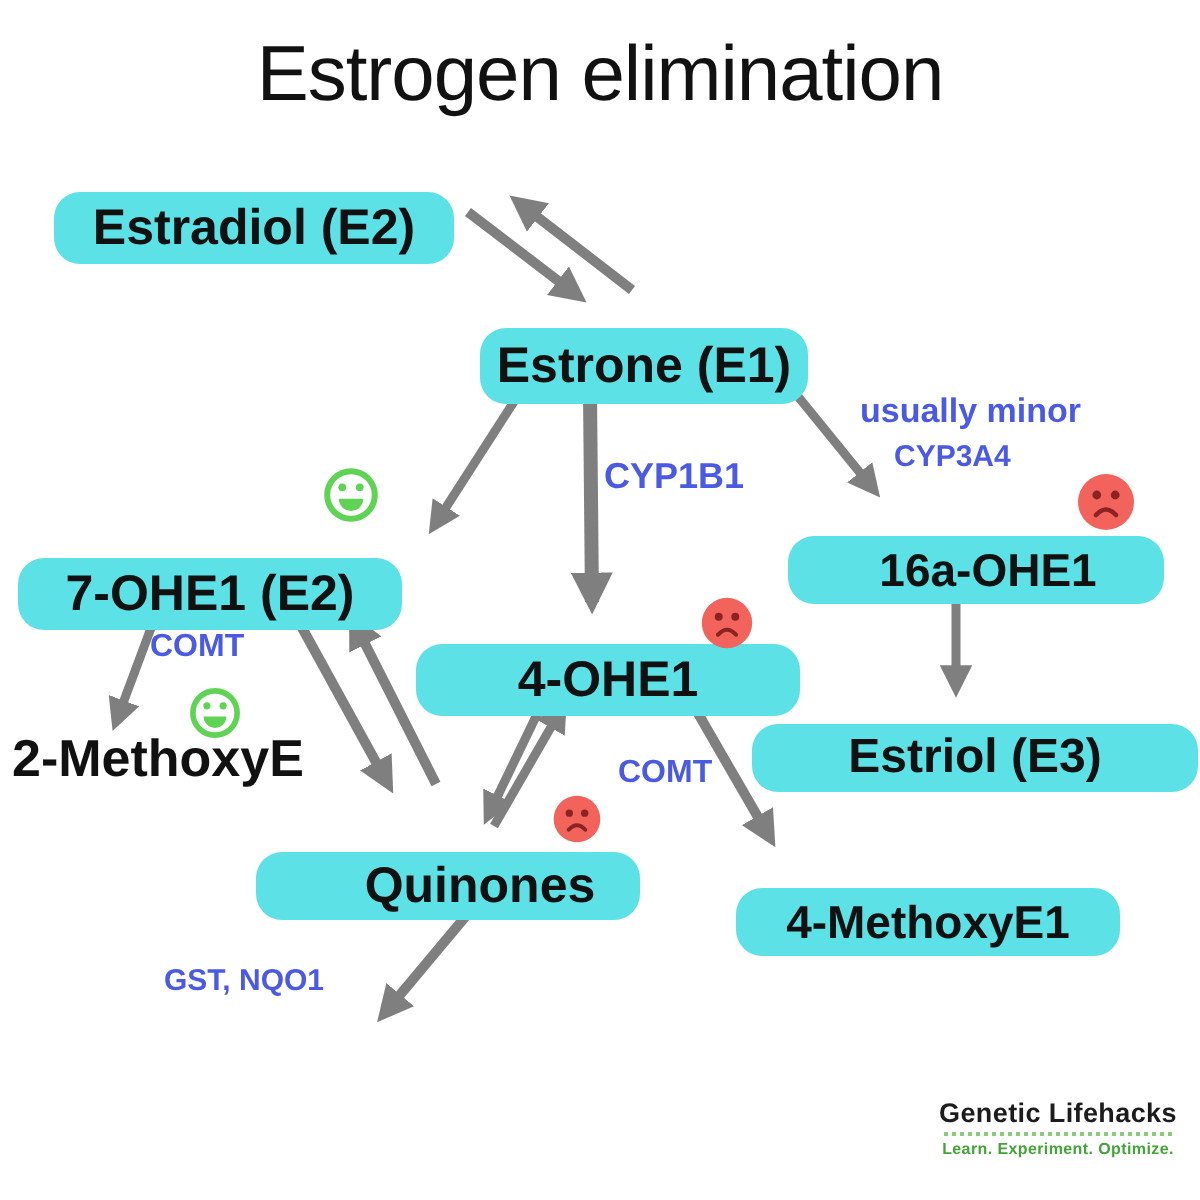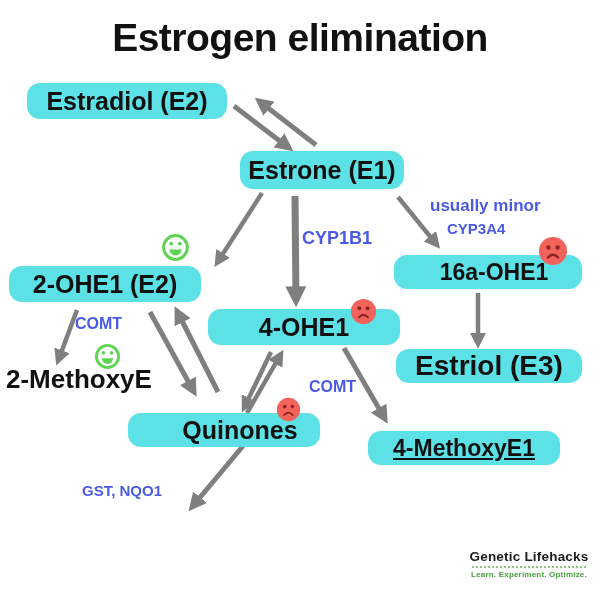--- a/index.html
+++ b/index.html
@@ -8,38 +8,38 @@
     --logo-green:#44A339; --ink:#111111;
   }
   *{margin:0;padding:0;box-sizing:border-box;}
   html,body{background:#ffffff;}
   #stage{
     position:relative;width:600px;height:600px;background:#ffffff;overflow:hidden;
     font-family:"Liberation Sans", sans-serif;
   }
   .title{
     position:absolute;top:16px;left:0;width:600px;text-align:center;
-    font-size:39px;font-weight:700;letter-spacing:-0.5px;color:var(--ink);
+    font-size:39px;font-weight:400;letter-spacing:-0.5px;color:var(--ink);
   }
   #arrows{position:absolute;left:0;top:0;z-index:1;}
   #arrows line{stroke:var(--arrow);}
   .ah{fill:var(--arrow);}
   .node{
     position:absolute;z-index:2;background:var(--box);border-radius:13px;
     display:flex;align-items:center;justify-content:center;
-    font-weight:800;color:var(--ink);white-space:nowrap;
+    font-weight:800;color:var(--ink);white-space:nowrap;margin-top:13px;
   }
   .n-estradiol{left:27px;top:83px;width:200px;height:36px;font-size:25px;}
   .n-estrone{left:240px;top:151px;width:164px;height:38px;font-size:25px;}
   .n-2ohe1{left:9px;top:266px;width:192px;height:36px;font-size:25px;}
   .n-16aohe1{left:394px;top:255px;width:188px;height:34px;font-size:23px;padding-left:12px;}
   .n-4ohe1{left:208px;top:309px;width:192px;height:36px;font-size:25px;text-align:center;}
-  .n-estriol{left:396px;top:349px;width:186px;height:34px;font-size:28px;}
+  .n-estriol{left:376px;top:349px;width:223px;height:34px;font-size:24px;}
   .n-quinones{left:128px;top:413px;width:192px;height:34px;font-size:25px;padding-left:32px;}
-  .n-4methoxye1{left:368px;top:431px;width:192px;height:34px;font-size:23px;text-decoration:underline;}
+  .n-4methoxye1{left:368px;top:431px;width:192px;height:34px;font-size:23px;}
   .enzyme{
     position:absolute;z-index:2;color:var(--enzyme);font-weight:800;white-space:nowrap;
   }
   .e-cyp1a1{left:140px;top:198px;font-size:18px;}
   .e-cyp1b1{left:302px;top:228px;font-size:18px;}
   .e-usually{left:430px;top:196px;font-size:17px;text-align:center;}
   .e-cyp3a4{left:447px;top:220px;font-size:15px;}
   .e-comt-l{left:75px;top:315px;font-size:16px;}
   .e-comt-r{left:309px;top:378px;font-size:16px;}
   .e-gst{left:82px;top:482px;font-size:15px;}
@@ -102,21 +102,21 @@
     <line x1="243" y1="446" x2="192" y2="507" stroke-width="5" marker-end="url(#ah)"></line>
   </svg>
 
   <div class="node n-estradiol">
     <span>Estradiol (E2)</span>
   </div>
   <div class="node n-estrone">
     <span>Estrone (E1)</span>
   </div>
   <div class="node n-2ohe1">
-    <span>2-OHE1 (E2)</span>
+    <span>7-OHE1 (E2)</span>
   </div>
   <div class="node n-16aohe1">
     <span>16a-OHE1</span>
   </div>
   <div class="node n-4ohe1">
     <span>4-OHE1</span>
   </div>
   <div class="node n-estriol">
     <span>Estriol (E3)</span>
   </div>

